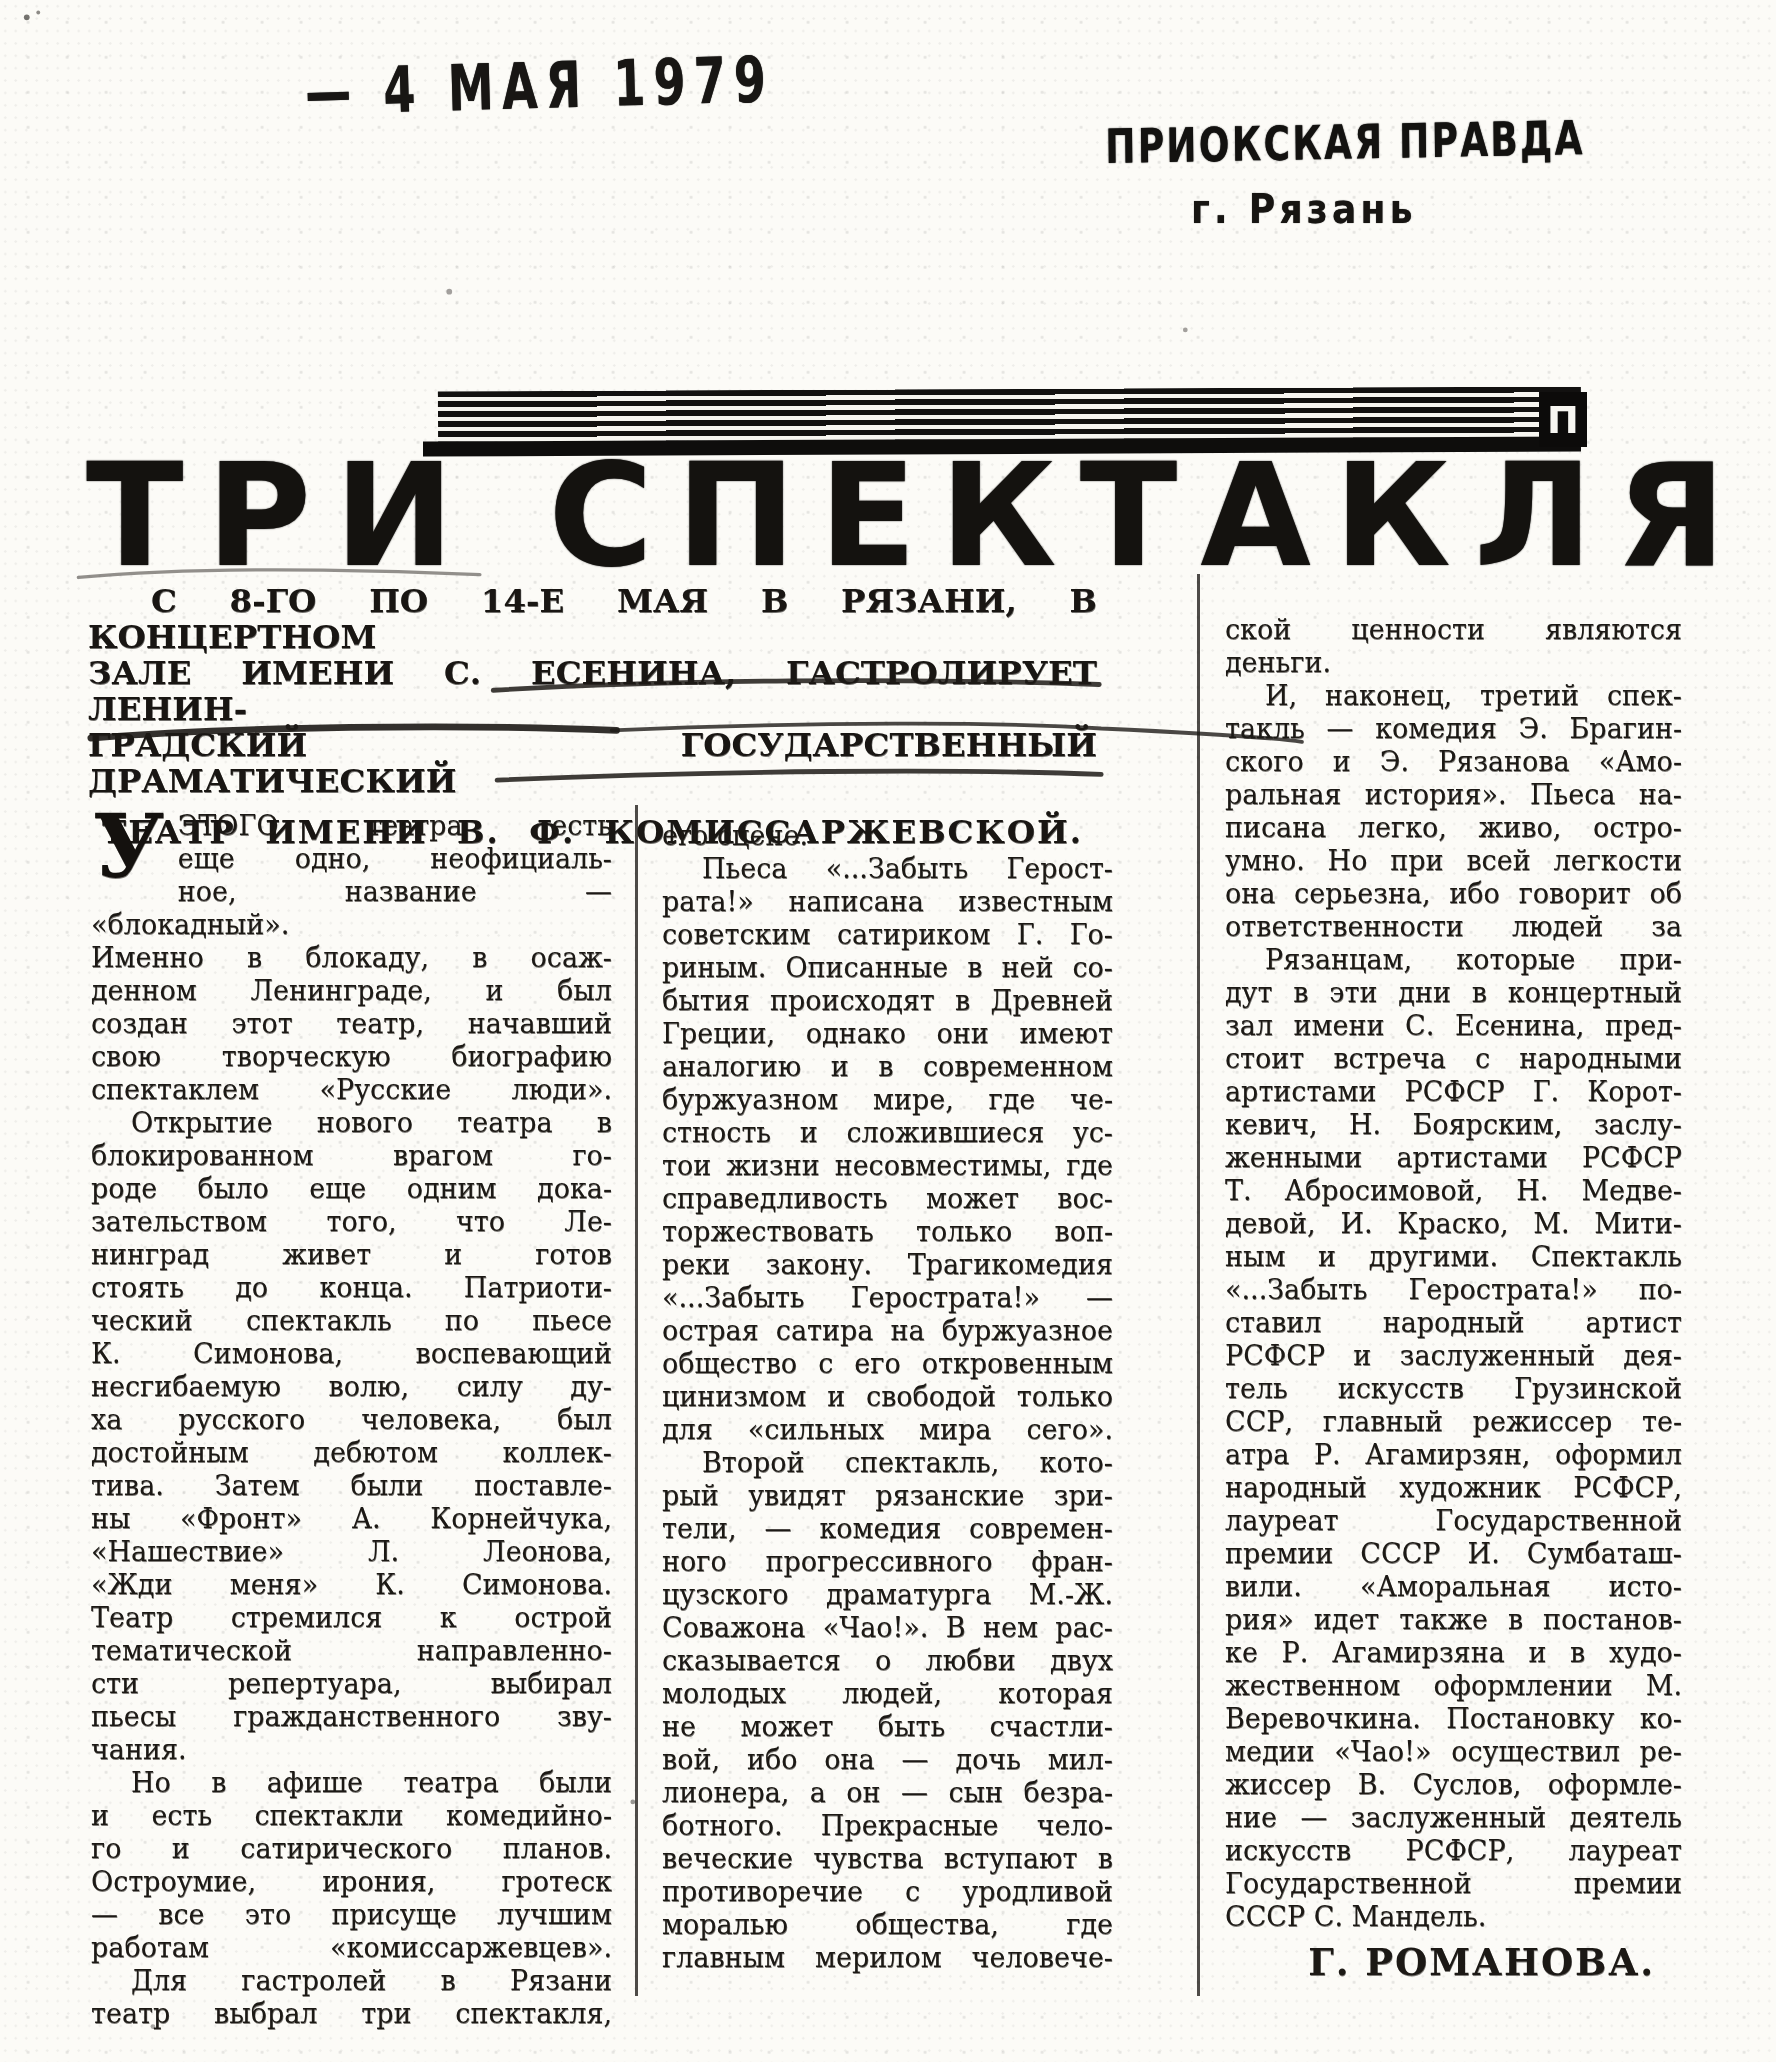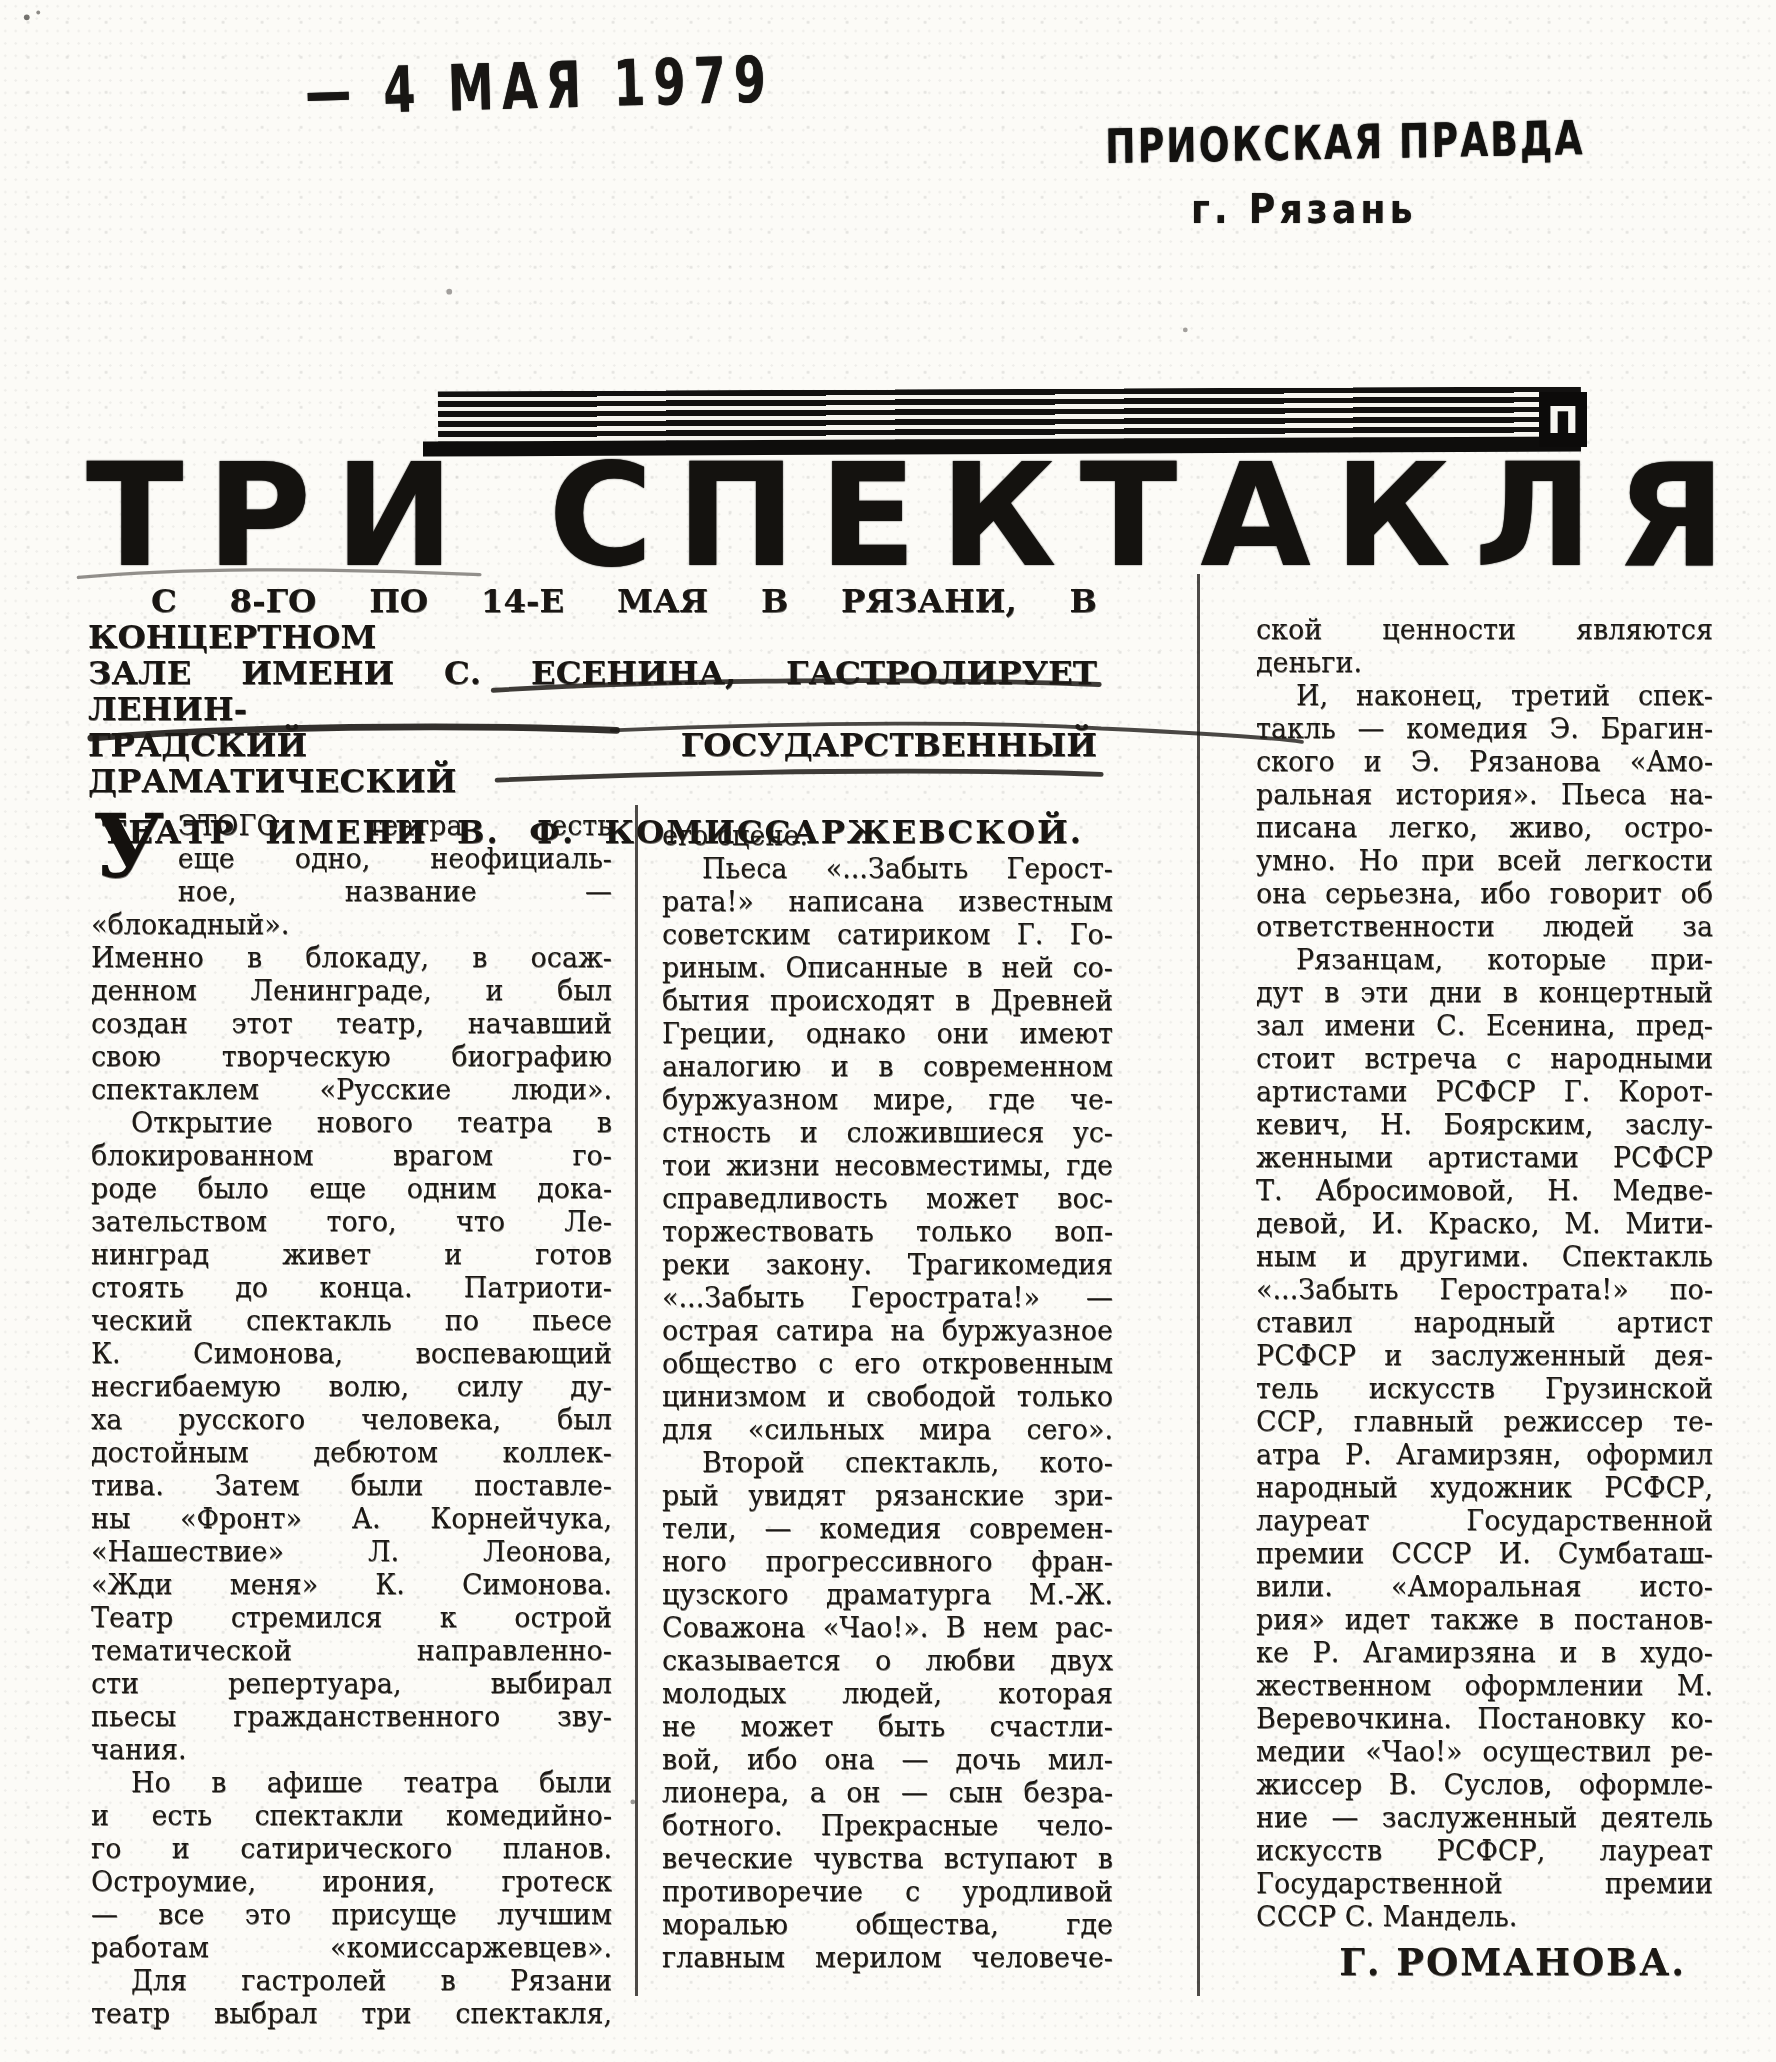--- a/index.html
+++ b/index.html
@@ -77,21 +77,21 @@
   .col{
     position:absolute; font-size:27px; line-height:33px; color:#1c1915;
     text-shadow:0.4px 0.6px 0.5px rgba(25,22,18,.55);
   }
   .col p{margin:0;}
   .pjust{display:block; white-space:pre-line; text-align:justify; text-align-last:justify;}
   .plast{display:block; text-align:left; text-indent:0;}
   .indent .pjust{text-indent:40px;}
   #col1{left:91px;  top:809px; width:521px;}
   #col2{left:662px; top:819px; width:451px;}
-  #col3{left:1256px; top:613px; width:457px;}
+  #col3{left:1225px; top:613px; width:457px;}
   .dropcap{
     float:left; font-weight:bold; font-size:88px; line-height:59px;
     padding:7.6px 13.4px 0 1.9px; color:#14110e;
   }
   .signature{
     display:block; margin-top:13.4px; padding-right:27px;
     font-weight:bold; font-size:37px; letter-spacing:1.9px; text-align:right;
   }
 
   

